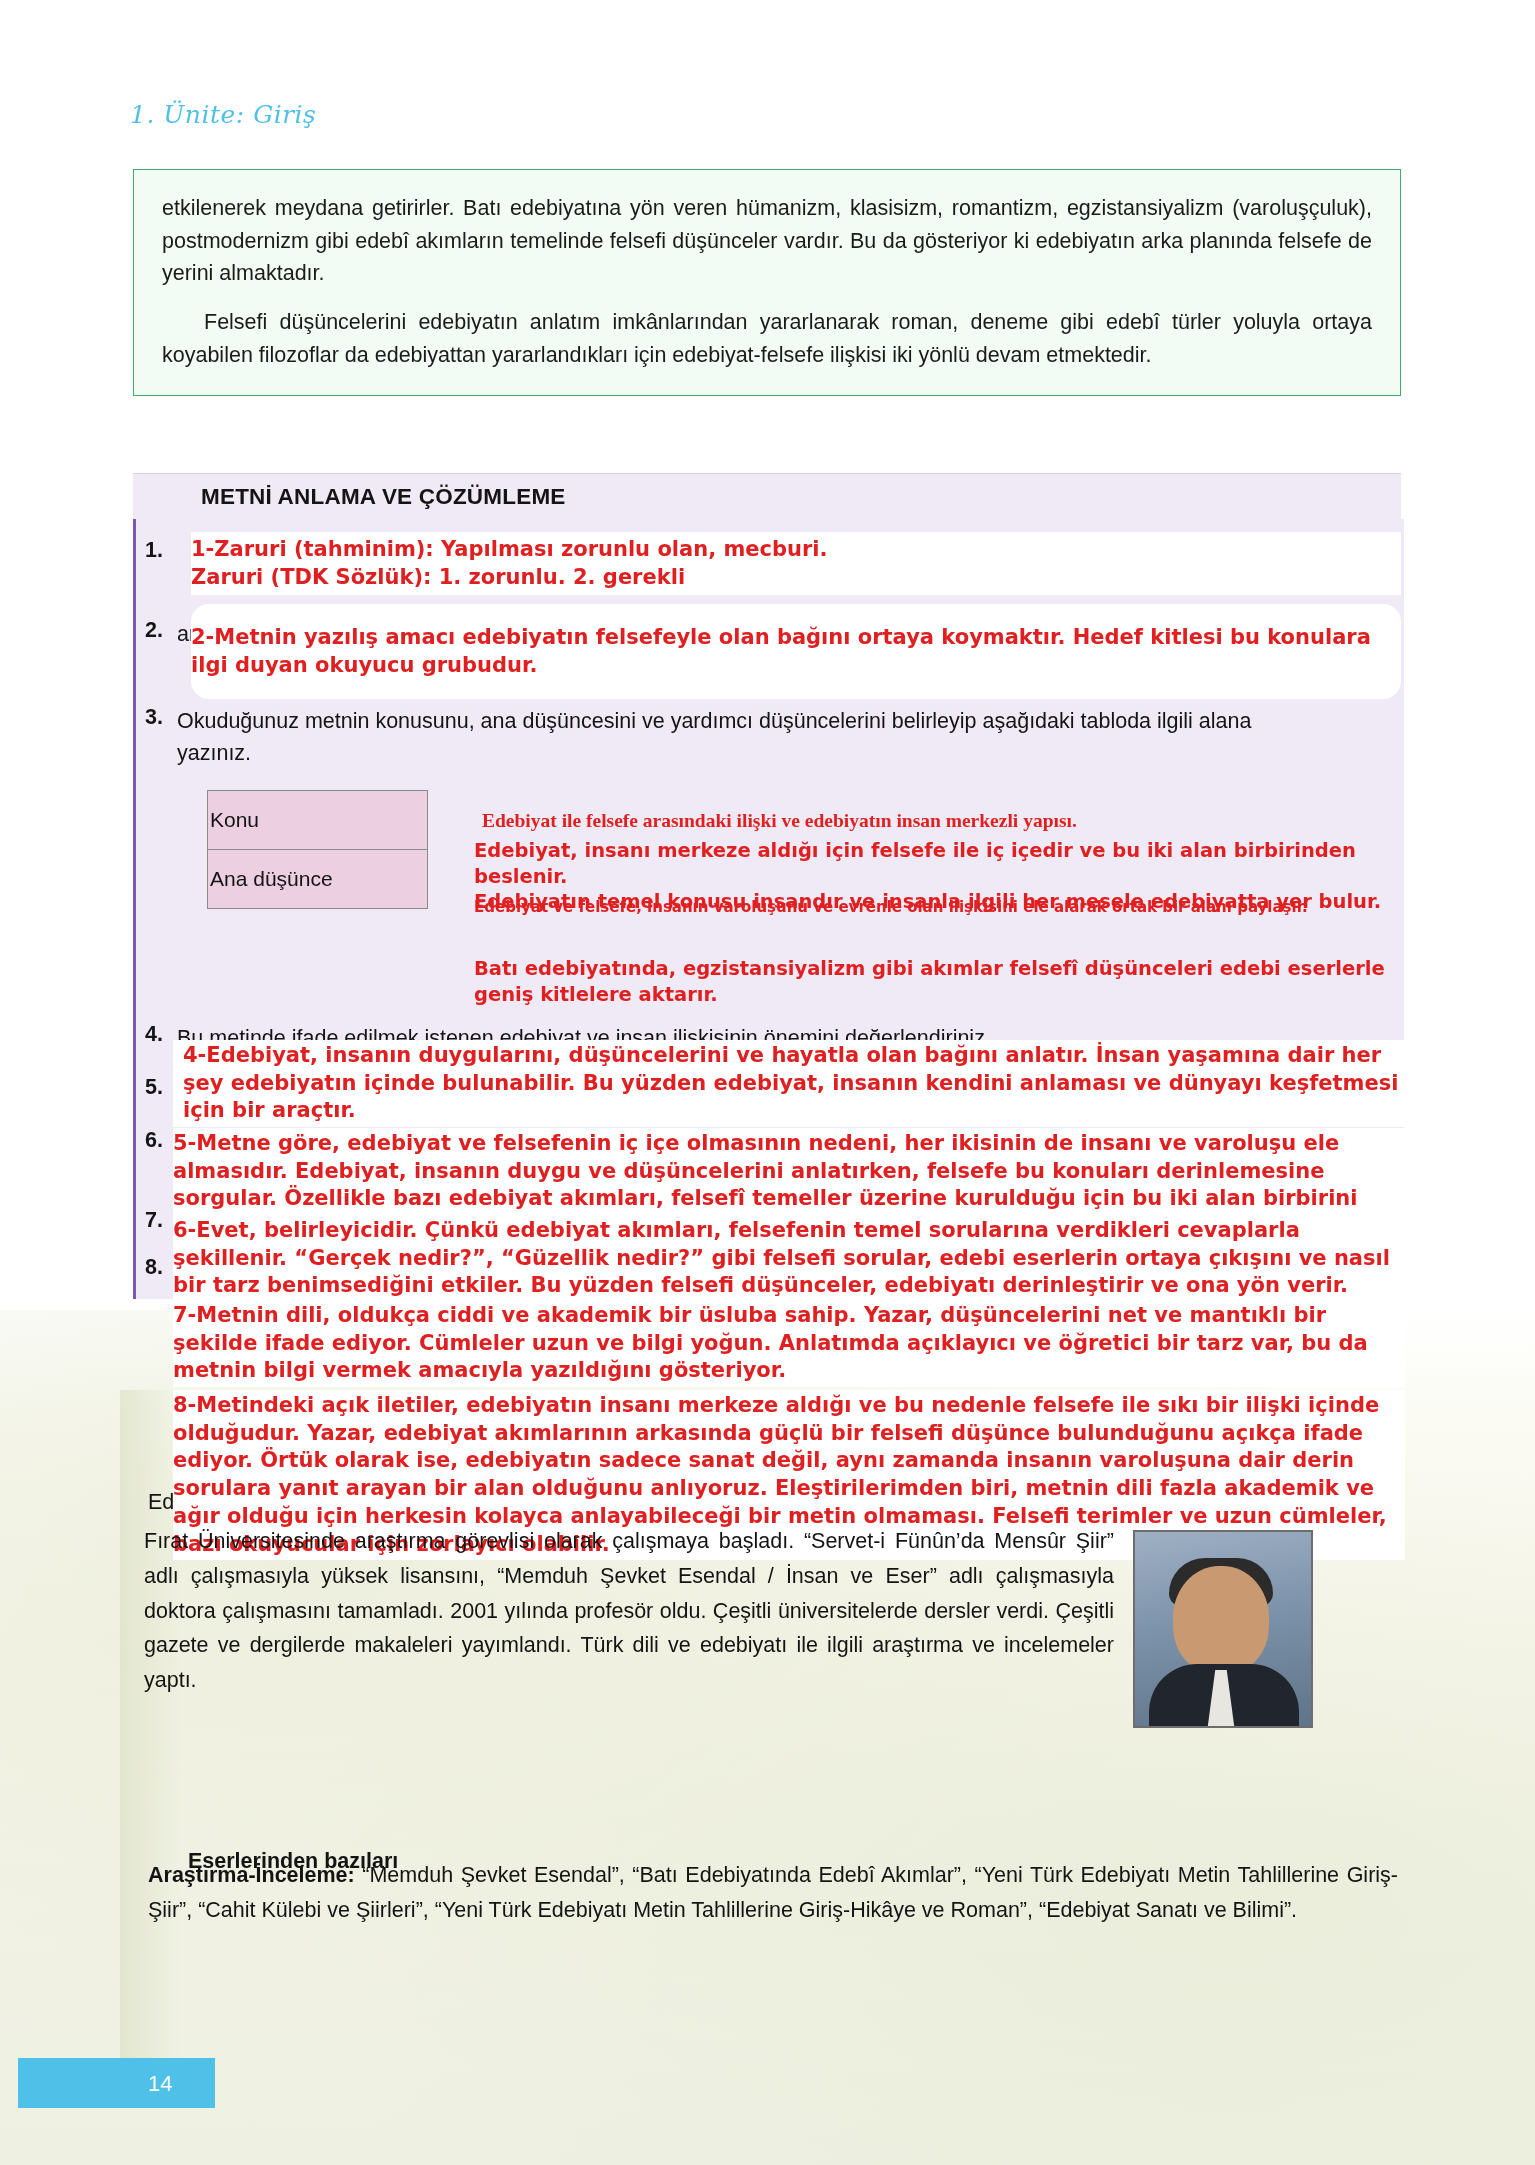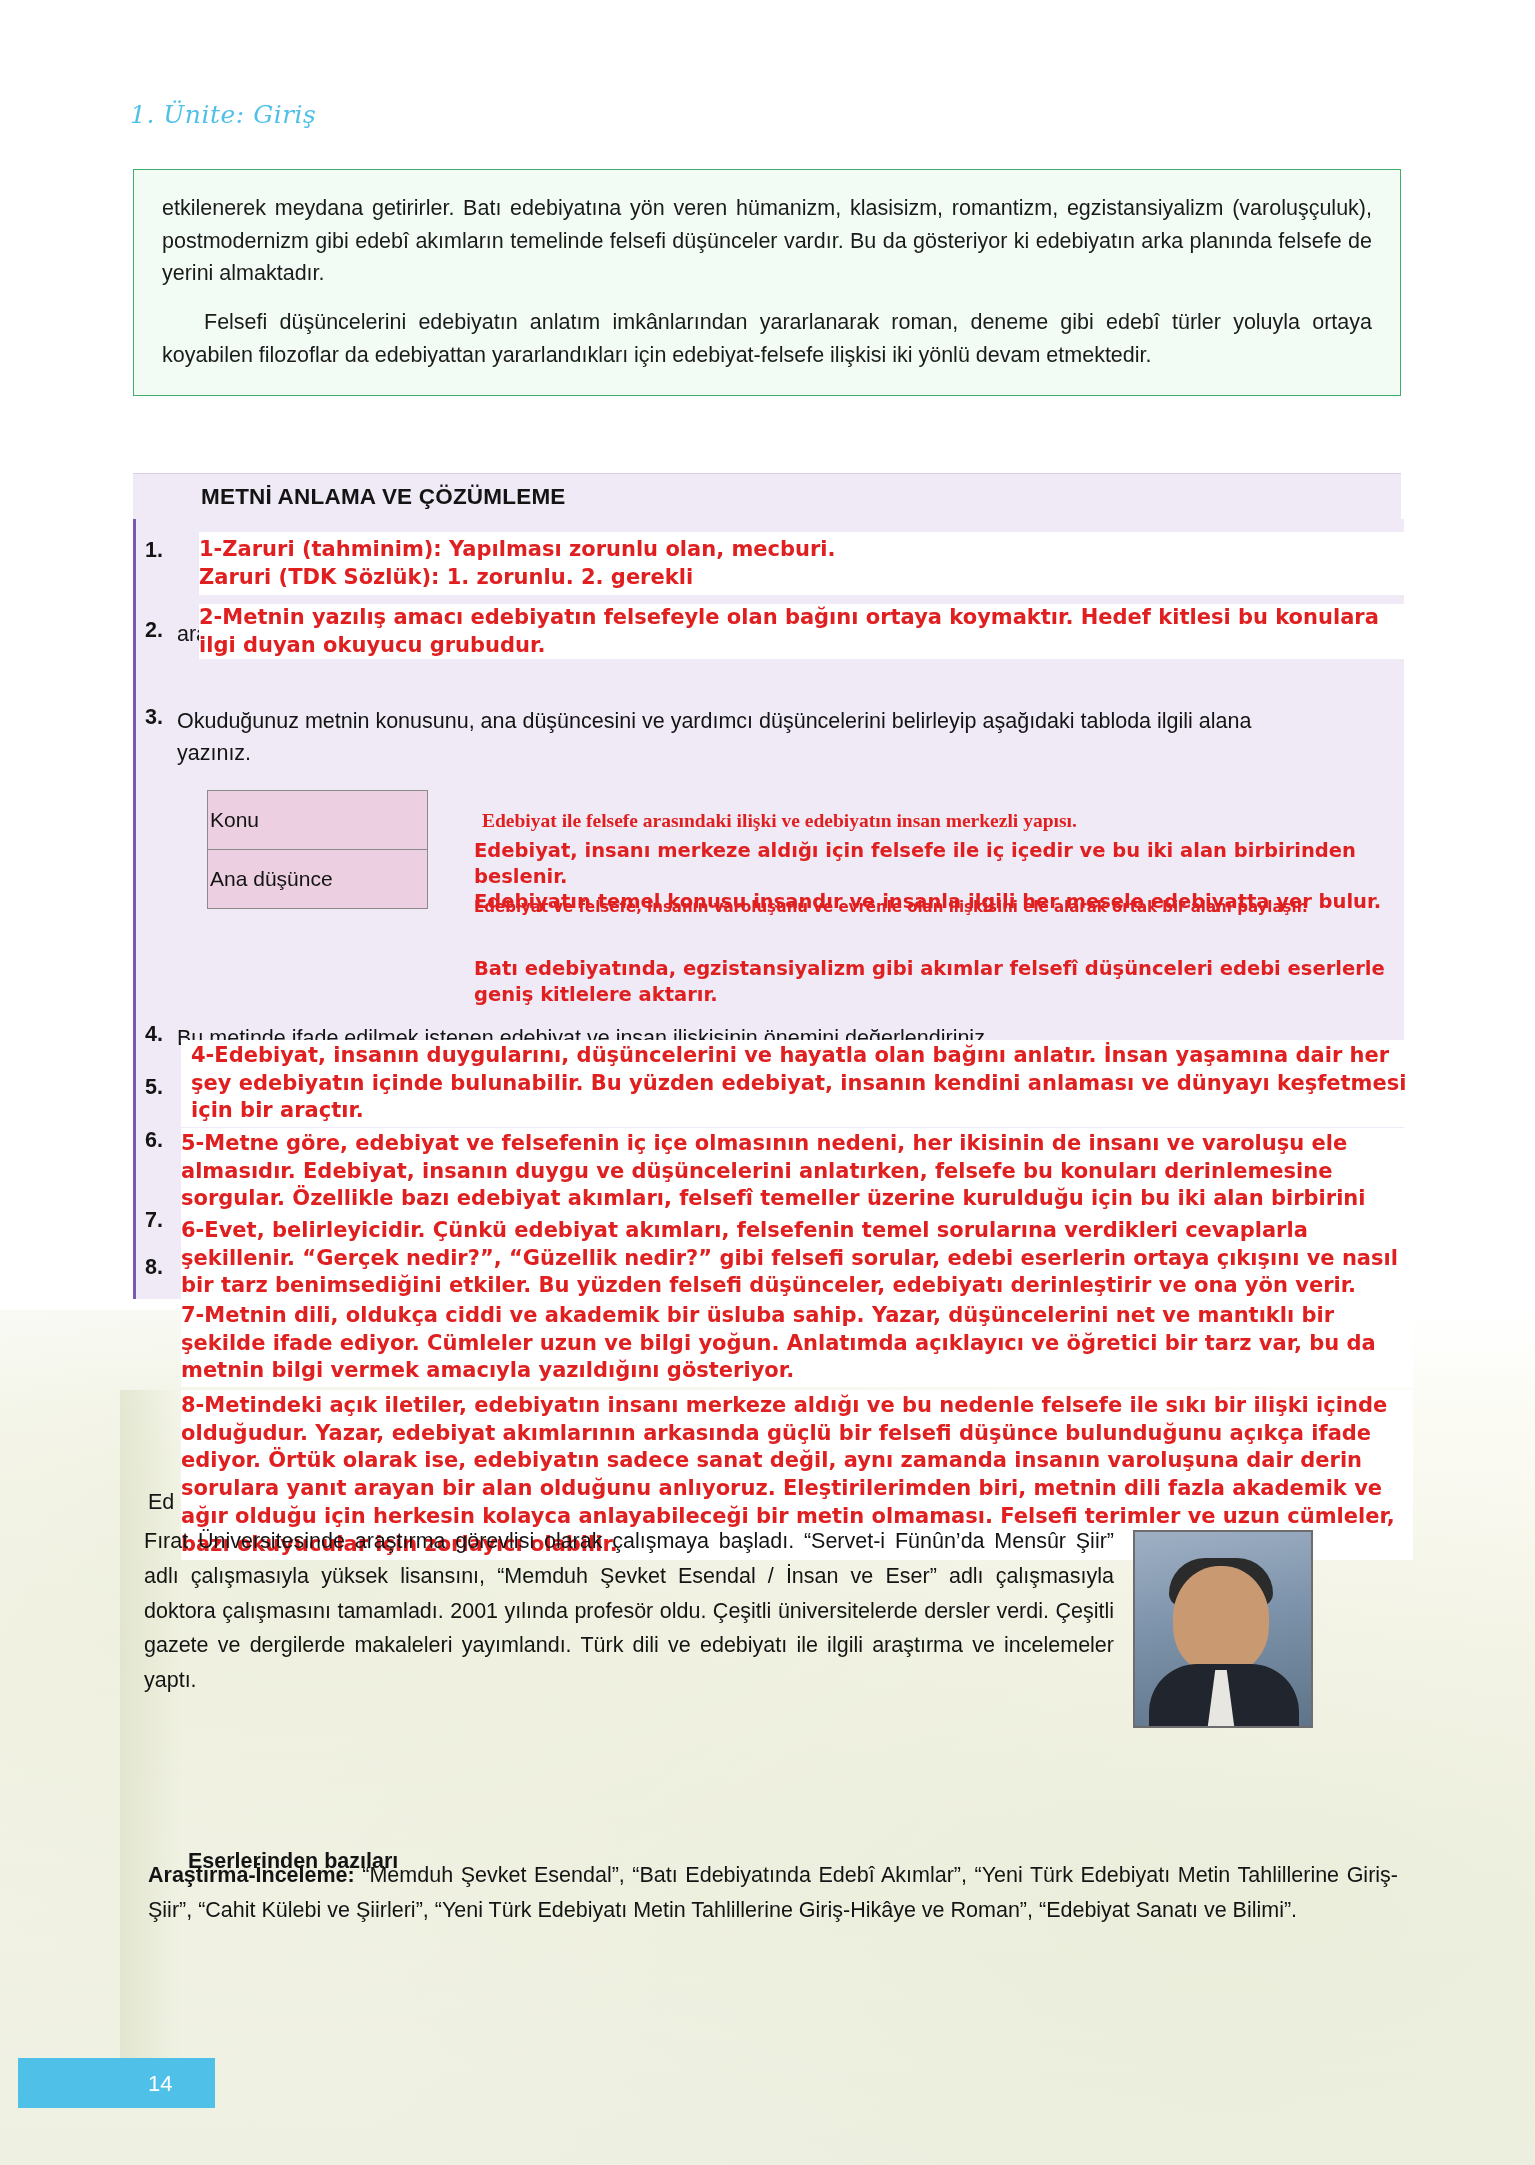--- a/index.html
+++ b/index.html
@@ -147,21 +147,20 @@
   .ans {
     position: absolute;
     color: #e02020;
     font-weight: bold;
     font-size: 21px;
     line-height: 1.32;
     font-family: "DejaVu Sans", sans-serif;
   }
   .ans-white-bg {
     background: #ffffff;
-    margin-left: 8px;
   }
 
   
   .author-photo {
     position: absolute;
     left: 1133px;
     top: 1530px;
     width: 176px;
     height: 194px;
     border: 2px solid #6d6d6d;
@@ -322,21 +321,21 @@
 <div class="q-row" style="left:133px; top:1208px;">
   <div class="q-num">7.</div>
 </div>
 <div class="q-row" style="left:133px; top:1255px;">
   <div class="q-num">8.</div>
 </div>
 
 <div class="ans ans-white-bg" style="left:191px; top:532px; width:1210px; white-space:pre-line; padding:4px 0;">1-Zaruri (tahminim): Yapılması zorunlu olan, mecburi.
 Zaruri (TDK Sözlük): 1. zorunlu. 2. gerekli</div>
 
-<div class="ans ans-white-bg" style="left:191px; top:604px; width:1210px; padding:0 0;">2-Metnin yazılış amacı edebiyatın felsefeyle olan bağını ortaya koymaktır. Hedef kitlesi bu konulara ilgi duyan okuyucu grubudur.</div>
+<div class="ans ans-white-bg" style="left:191px; top:604px; width:1210px; padding:20px 0;border-radius:18px;">2-Metnin yazılış amacı edebiyatın felsefeyle olan bağını ortaya koymaktır. Hedef kitlesi bu konulara ilgi duyan okuyucu grubudur.</div>
 
 <div class="ans" style="left:482px; top:808px; width:915px; font-size:19.5px;font-family:Liberation Serif, serif;">Edebiyat ile felsefe arasındaki ilişki ve edebiyatın insan merkezli yapısı.</div>
 
 <div class="ans" style="left:474px; top:838px; width:930px; font-size:19.5px; white-space:pre-line;">Edebiyat, insanı merkeze aldığı için felsefe ile iç içedir ve bu iki alan birbirinden beslenir.
 Edebiyatın temel konusu insandır ve insanla ilgili her mesele edebiyatta yer bulur.</div>
 
 <div class="ans" style="left:474px; top:898px; width:930px; font-size:15px;">Edebiyat ve felsefe, insanın varoluşunu ve evrenle olan ilişkisini ele alarak ortak bir alanı paylaşır.</div>
 
 <div class="ans" style="left:474px; top:956px; width:930px; font-size:19.5px;">Batı edebiyatında, egzistansiyalizm gibi akımlar felsefî düşünceleri edebi eserlerle geniş kitlelere aktarır.</div>
 

